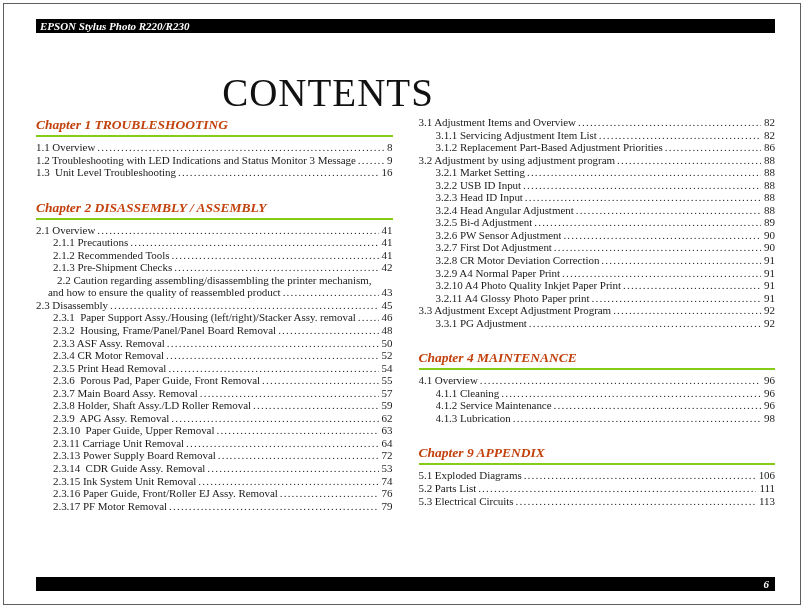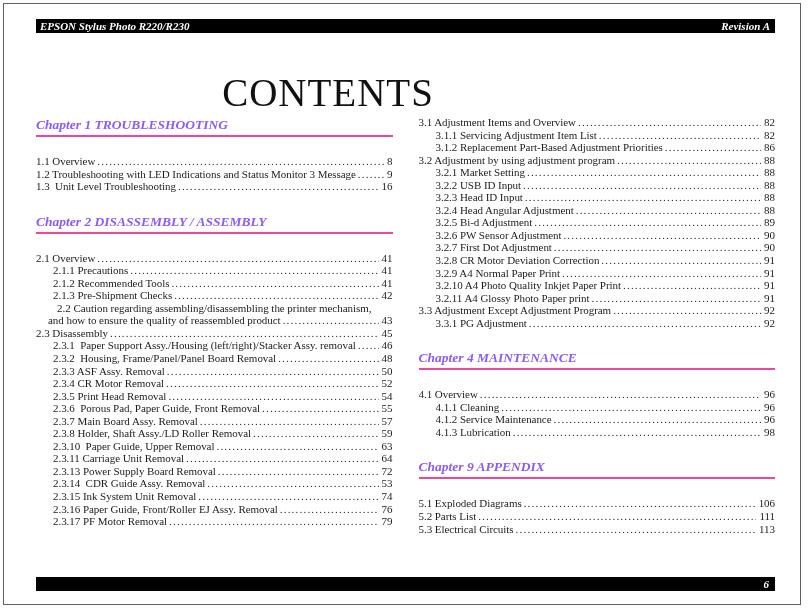--- a/index.html
+++ b/index.html
@@ -30,20 +30,21 @@
     font-weight: bold;
     font-style: italic;
     line-height: 14px;
     box-sizing: border-box;
   }
   .topbar {
     top: 19px;
     display: flex;
     justify-content: space-between;
     padding: 0 5px 0 4px;
+    flex-direction: column;
   }
   .bottombar {
     top: 577px;
     text-align: right;
     padding-right: 6px;
   }
   .doc-title {
     position: absolute;
     top: 44px;
     left: 0;
@@ -58,27 +59,27 @@
     position: absolute;
     top: 116px;
     left: 36px;
     width: 739px;
     display: flex;
     gap: 26px;
   }
   .col { flex: 1 1 0; min-width: 0; }
   .chapter { margin: 0 0 20px 0; }
   .chapter-title {
-    margin: 0 0 18px 0;
+    margin: 0 0 4px 0;
     padding: 1px 0 2px 0;
     font-size: 13.5px;
     font-weight: bold;
     font-style: italic;
-    color: #8b5cf6;
-    border-bottom: 2px solid #ec4899;
+    color: #c2410c;
+    border-bottom: 2px solid #84cc16;
     line-height: 16px;
   }
   .toc-row {
     display: flex;
     align-items: baseline;
     font-size: 11px;
     line-height: 12.55px;
     letter-spacing: -0.05px;
     color: #1c1c1c;
     justify-content: center;
@@ -210,20 +211,25 @@
             <span class="label">2.3.7 Main Board Assy. Removal</span>
             <span class="leader"></span>
             <span class="pagenum">57</span>
           </div>
           <div class="toc-row indent-1">
             <span class="label">2.3.8 Holder, Shaft Assy./LD Roller Removal</span>
             <span class="leader"></span>
             <span class="pagenum">59</span>
           </div>
           <div class="toc-row indent-1">
+            <span class="label">2.3.9  APG Assy. Removal</span>
+            <span class="leader"></span>
+            <span class="pagenum">62</span>
+          </div>
+          <div class="toc-row indent-1">
             <span class="label">2.3.10  Paper Guide, Upper Removal</span>
             <span class="leader"></span>
             <span class="pagenum">63</span>
           </div>
           <div class="toc-row indent-1">
             <span class="label">2.3.11 Carriage Unit Removal</span>
             <span class="leader"></span>
             <span class="pagenum">64</span>
           </div>
           <div class="toc-row indent-1">

